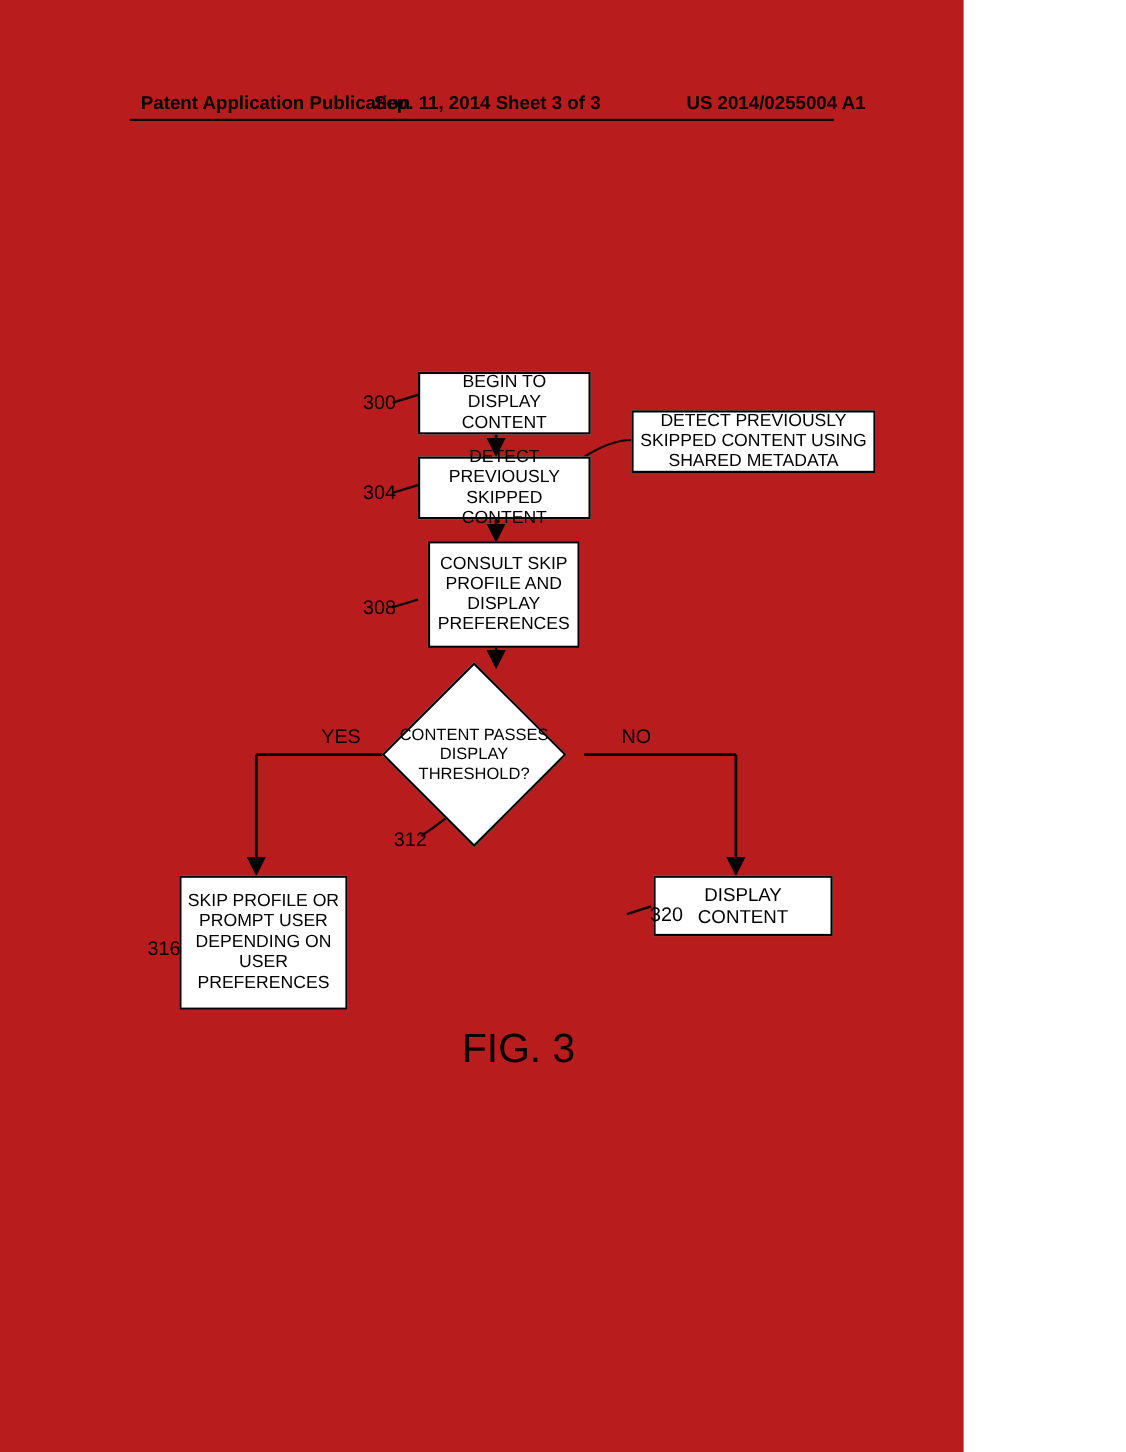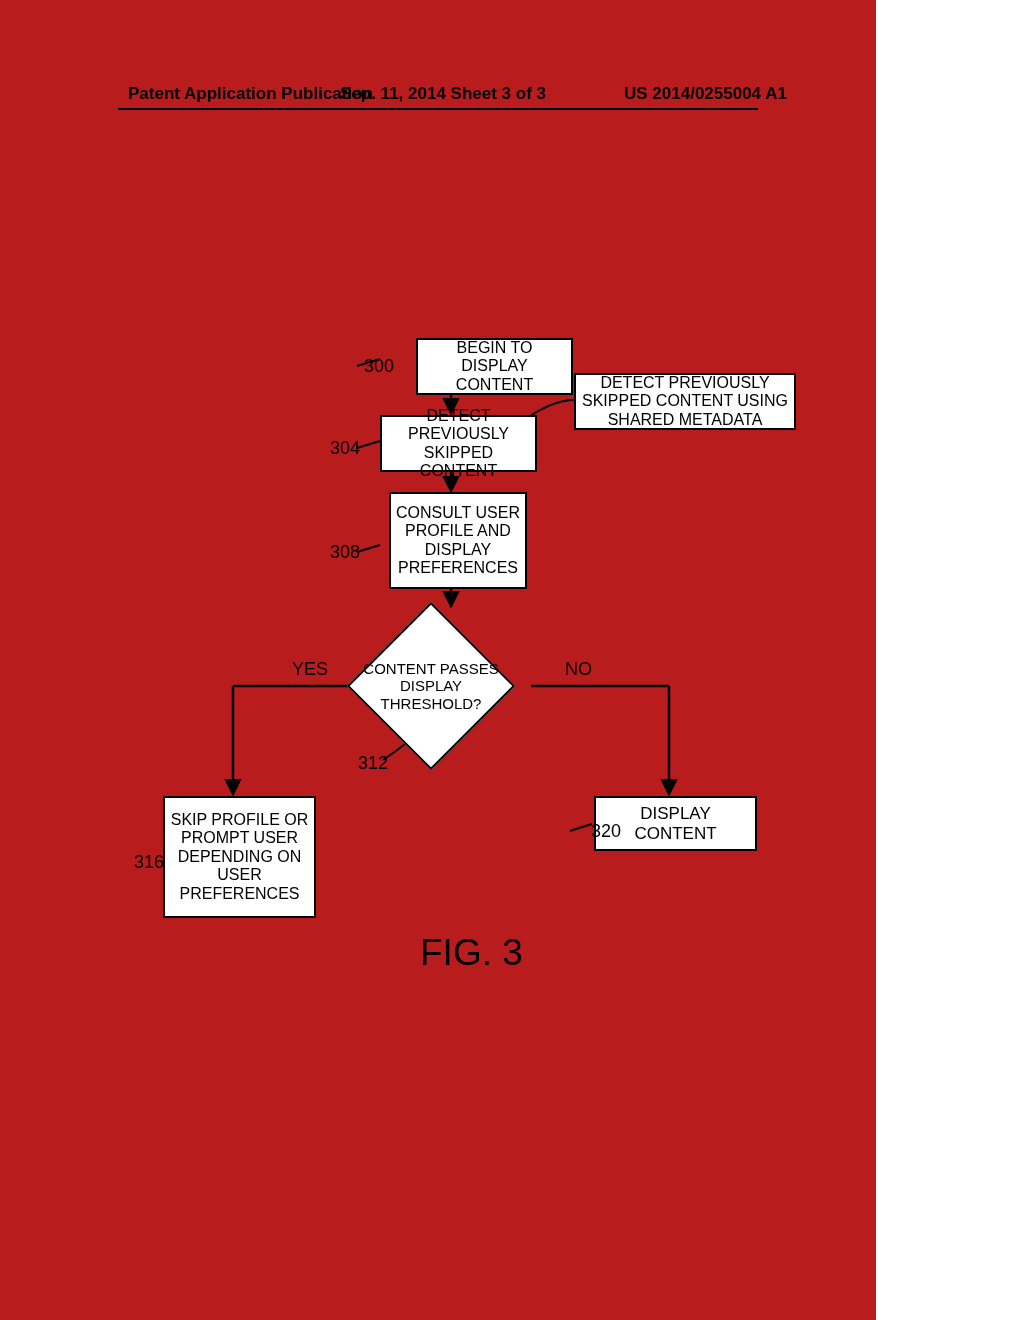--- a/index.html
+++ b/index.html
@@ -136,36 +136,36 @@
     <line x1="669" y1="686" x2="669" y2="793" stroke="#000" stroke-width="2.5" marker-end="url(#arrow)"></line>
 
     <path d="M 357 366 Q 370 362 380 359" stroke="#000" stroke-width="2" fill="none"></path>
     <path d="M 357 448 Q 370 444 380 441" stroke="#000" stroke-width="2" fill="none"></path>
     <path d="M 357 552 Q 370 548 380 545" stroke="#000" stroke-width="2" fill="none"></path>
     <path d="M 383 760 Q 395 752 405 744" stroke="#000" stroke-width="2" fill="none"></path>
     <path d="M 161 862 Q 172 860 181 857" stroke="#000" stroke-width="2" fill="none"></path>
     <path d="M 570 831 Q 582 827 592 824" stroke="#000" stroke-width="2" fill="none"></path>
   </svg>
 
-  <div class="box" style="left:380px; top:338px; width:145px; height:45px;margin-left:36px;">
+  <div class="box" style="left:380px; top:338px; width:145px; height:45px;">
     <span>BEGIN TO DISPLAY CONTENT</span>
   </div>
-  <div class="ref" style="left:330px; top:356px;margin-left:34px;">300</div>
+  <div class="ref" style="left:330px; top:356px;">300</div>
 
   <div class="box" style="left:380px; top:415px; width:145px; height:45px;">
     <span>DETECT PREVIOUSLY SKIPPED CONTENT</span>
   </div>
   <div class="ref" style="left:330px; top:438px;">304</div>
 
   <div class="box" style="left:574px; top:373px; width:210px; height:45px; border-width:2px;">
     <span>DETECT PREVIOUSLY SKIPPED CONTENT USING SHARED METADATA</span>
   </div>
 
   <div class="box" style="left:389px; top:492px; width:126px; height:85px;">
-    <span>CONSULT USER PROFILE AND DISPLAY PREFERENCES</span>
+    <span>CONSULT SKIP PROFILE AND DISPLAY PREFERENCES</span>
   </div>
   <div class="ref" style="left:330px; top:542px;">308</div>
 
   <div class="diamond-wrap" style="left:351px; top:606px;">
     <div class="diamond-shape"></div>
     <div class="diamond-text">CONTENT PASSES DISPLAY THRESHOLD?</div>
   </div>
   <div class="ref" style="left:358px; top:753px;">312</div>
 
   <div class="branch-label" style="left:292px; top:659px;">YES</div>

